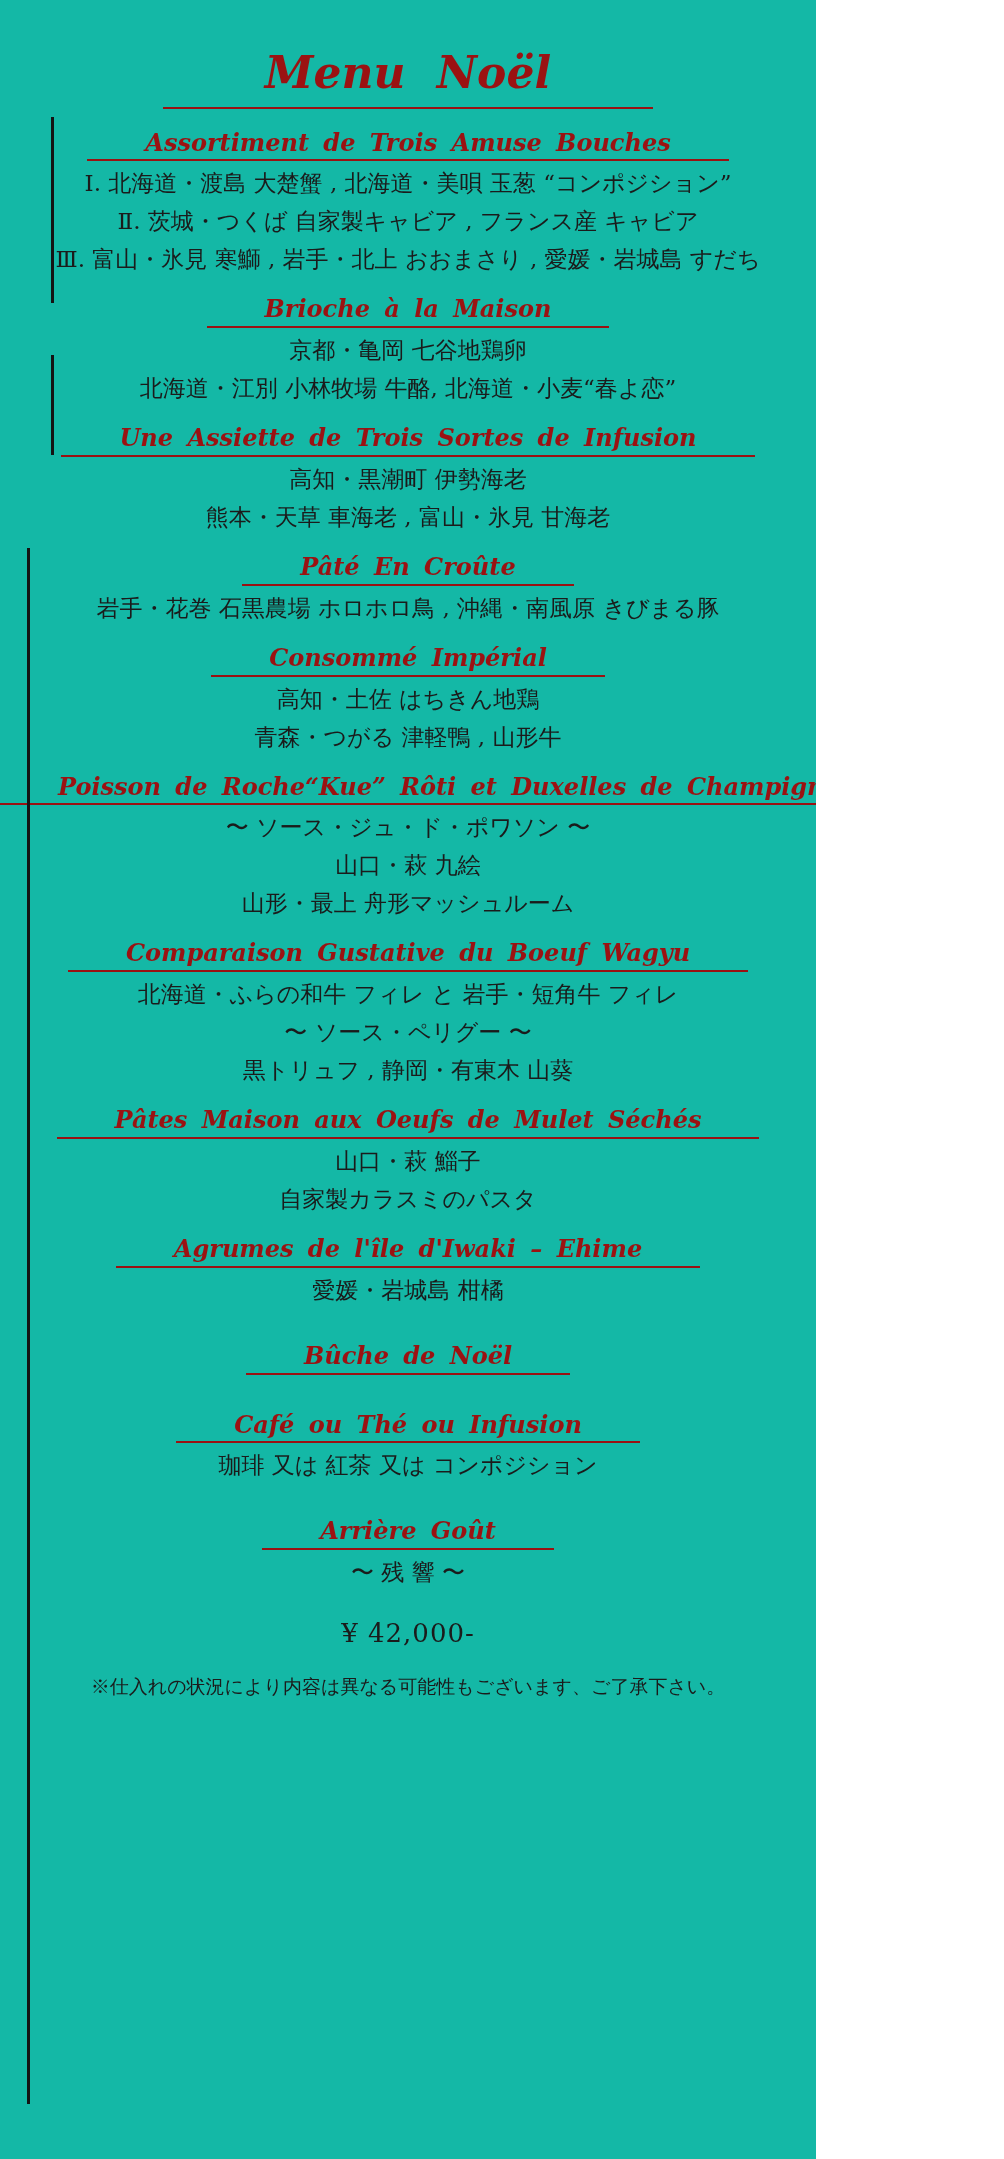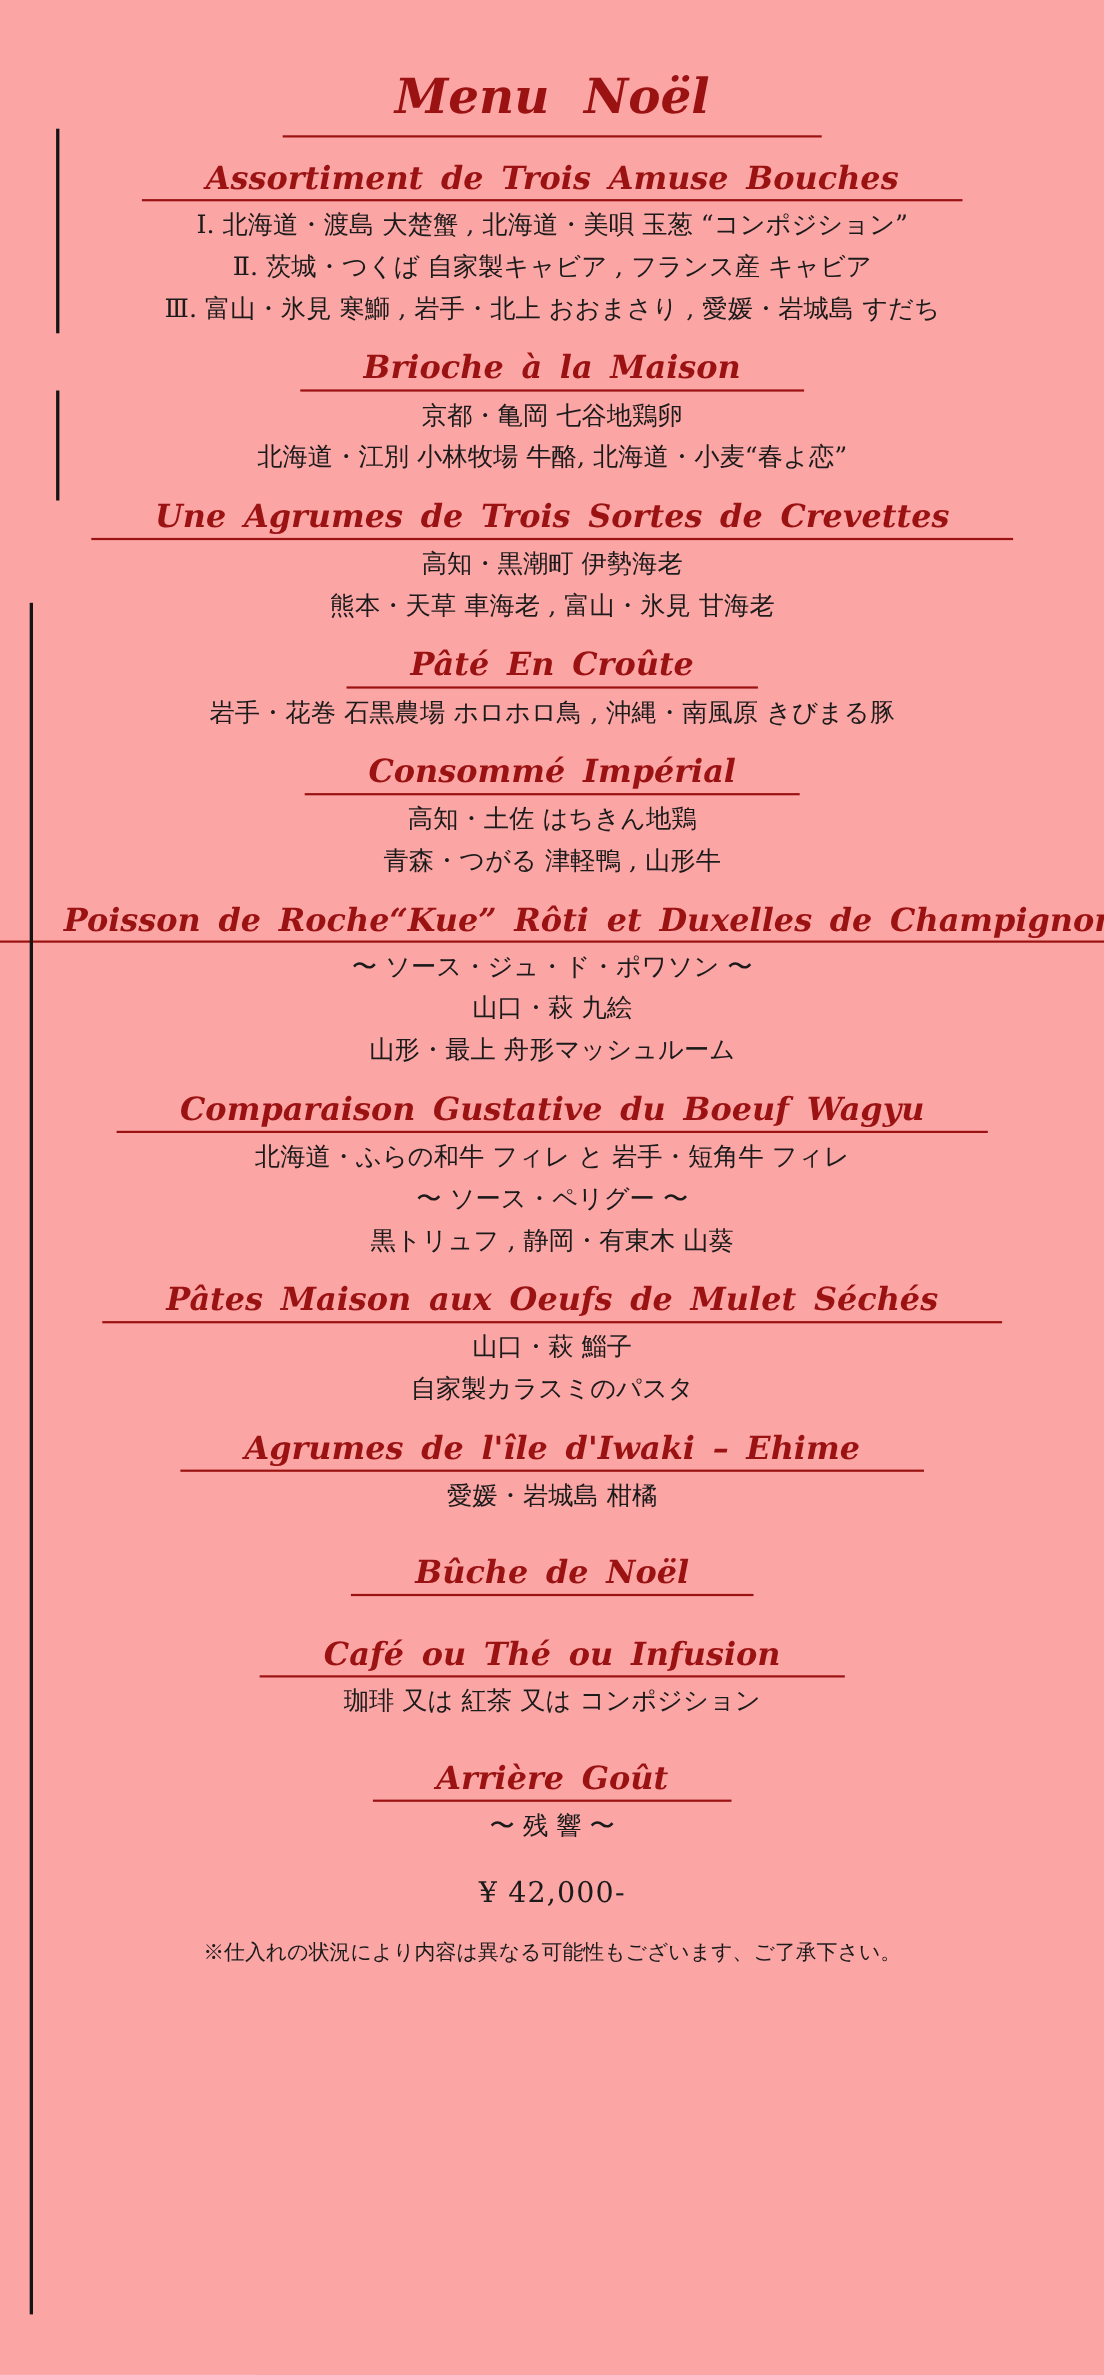--- a/index.html
+++ b/index.html
@@ -1,19 +1,19 @@
 <!DOCTYPE html>
 <html style="--accent: #9b1212; --ink: #1b1b1b;"><head>
 <meta charset="utf-8">
 <style>
   :root { --accent:#9b1212; --ink:#1b1b1b; }
   * { margin:0; padding:0; box-sizing:border-box; }
   html,body { background:#ffffff; }
   body { width:1004px; margin:0 auto; font-family:"DejaVu Serif","Liberation Serif",serif; }
-  .page { position:relative; width:1004px; height:2159px; background:#fca5a5; overflow:hidden; padding-top:64px; }
+  .page { position:relative; width:816px; height:2159px; background:#14b8a6; overflow:hidden; padding-top:48px; }
 
   
   .artifact { position:absolute; background:#141414; width:3px; }
   .artifact.v1 { left:51px; top:117px;  height:186px; }
   .artifact.v2 { left:51px; top:355px;  height:100px; }
   .artifact.v3 { left:27px; top:548px;  height:1556px; }
 
   header, main, .price-row, .footer-row { text-align:center; }
 
   .title {
@@ -27,21 +27,21 @@
     padding:0 102px 8px 102px;
   }
 
   .section { text-align:center; margin-top:20px; }
   .section.gap-large { margin-top:36px; }
 
   .heading {
     display:inline-block; white-space:nowrap;
     font-family:"DejaVu Serif","Liberation Serif",serif;
     font-style:italic; font-weight:bold;
-    font-size:29px; line-height:1.2;
+    font-size:24px; line-height:1.2;
     color:var(--accent);
     word-spacing:6px;
     border-bottom:2px solid var(--accent);
     padding:0 58px 2px 58px;
   }
 
   .line {
     font-family:"DejaVu Serif","Liberation Serif",serif;
     font-size:23px; line-height:31px;
     color:var(--ink);
@@ -79,21 +79,21 @@
 
   <section class="section">
     <h2 class="heading">Brioche à la Maison</h2>
     <div class="lines">
           <p class="line">京都・亀岡 七谷地鶏卵</p>
           <p class="line">北海道・江別 小林牧場 牛酪, 北海道・小麦“春よ恋”</p>
         </div>
   </section>
 
   <section class="section">
-    <h2 class="heading">Une Agrumes de Trois Sortes de Crevettes</h2>
+    <h2 class="heading">Une Assiette de Trois Sortes de Infusion</h2>
     <div class="lines">
           <p class="line">高知・黒潮町 伊勢海老</p>
           <p class="line">熊本・天草 車海老 , 富山・氷見 甘海老</p>
         </div>
   </section>
 
   <section class="section">
     <h2 class="heading">Pâté En Croûte</h2>
     <div class="lines">
           <p class="line">岩手・花巻 石黒農場 ホロホロ鳥 , 沖縄・南風原 きびまる豚</p>

